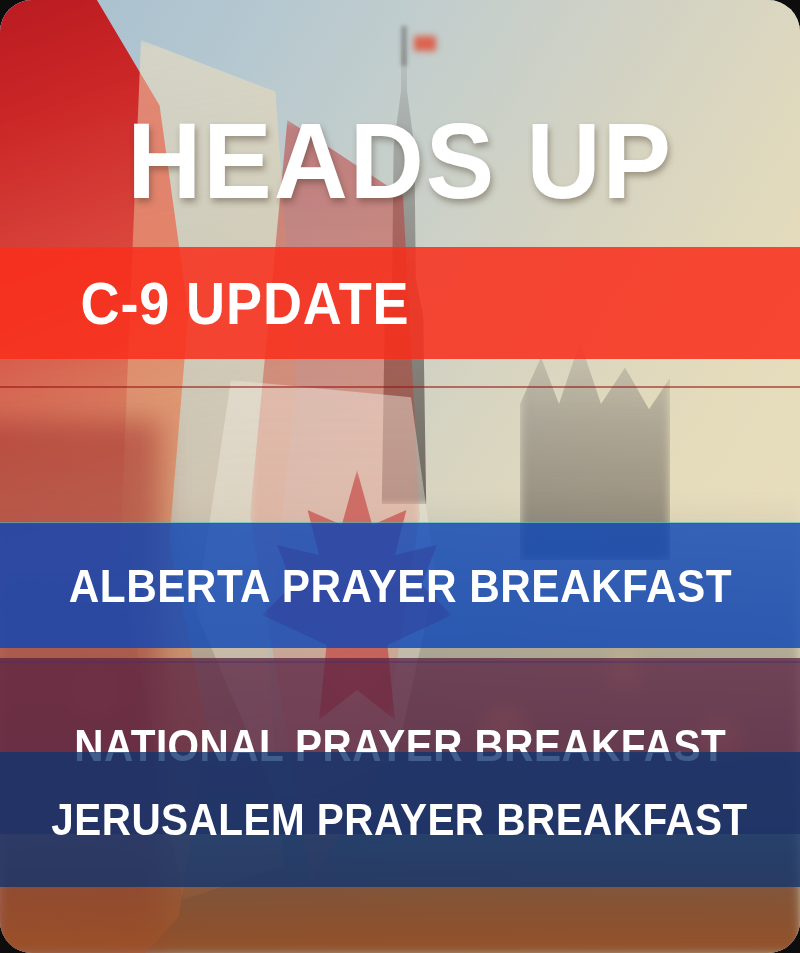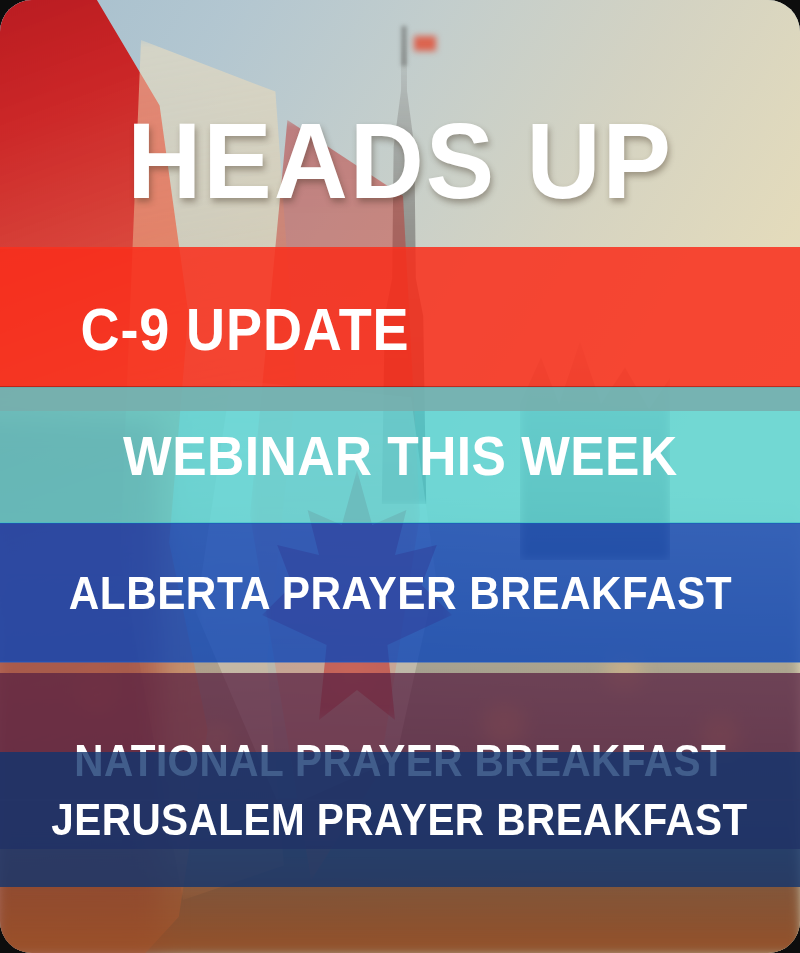--- a/index.html
+++ b/index.html
@@ -166,30 +166,30 @@
   #band-heads-up { top:0; height:247px; align-items:flex-end; }
   #band-heads-up .band-label {
     font-size:108px;
     line-height:1;
     letter-spacing:2px;
     margin-bottom:32px;
     text-shadow:2px 4px 7px rgba(60,45,30,0.38);
     transform:scaleX(0.95);
   }
 
-  #band-c9        { top:247px;  height:164px; background:rgba(249,45,27,0.86); }
+  #band-c9        { top:247px;  height:112px; background:rgba(249,45,27,0.86); }
   #band-c9 .band-label { font-size:60px; letter-spacing:1px; transform:scaleX(0.9) translateX(-172px); }
 
   #band-webinar   { top:387px;  height:136px; background:rgba(77,214,218,0.76); }
   #band-webinar .band-label { font-size:56px; letter-spacing:0.5px; }
 
-  #band-alberta   { top:523px;  height:139px; background:rgba(11,69,183,0.80); }
+  #band-alberta   { top:523px;  height:125px; background:rgba(11,69,183,0.80); }
   #band-alberta .band-label { font-size:46px; }
 
-  #band-national  { top:673px;  height:176px; background:rgba(88,33,66,0.74); }
+  #band-national  { top:658px;  height:176px; background:rgba(88,33,66,0.74); }
   #band-national .band-label { font-size:44px; }
 
   #band-jerusalem { top:752px;  height:135px; background:rgba(18,52,110,0.80); }
   #band-jerusalem .band-label { font-size:44px; }
 
   
   .hairline { position:absolute; left:0; width:800px; height:2px; }
   #hair-c9        { top:247px; background:rgba(255,255,255,0.10); }
   #hair-webinar   { top:386px; background:rgba(150,20,14,0.55); }
   #hair-alberta   { top:522px; background:rgba(60,190,200,0.55); }
@@ -221,23 +221,20 @@
   <div class="band" id="band-heads-up">
     <div class="band-label">HEADS UP</div>
   </div>
 
   <div class="hairline" id="hair-c9"></div>
   <div class="band" id="band-c9">
     <div class="band-label">C-9 UPDATE</div>
   </div>
 
   <div class="hairline" id="hair-webinar"></div>
-  <div class="band" id="band-webinar">
-    <div class="band-label">WEBINAR THIS WEEK</div>
-  </div>
 
   <div class="hairline" id="hair-alberta"></div>
   <div class="band" id="band-alberta">
     <div class="band-label">ALBERTA PRAYER BREAKFAST</div>
   </div>
 
   <div class="hairline" id="hair-national"></div>
   <div class="band" id="band-national">
     <div class="band-label">NATIONAL PRAYER BREAKFAST</div>
   </div>

